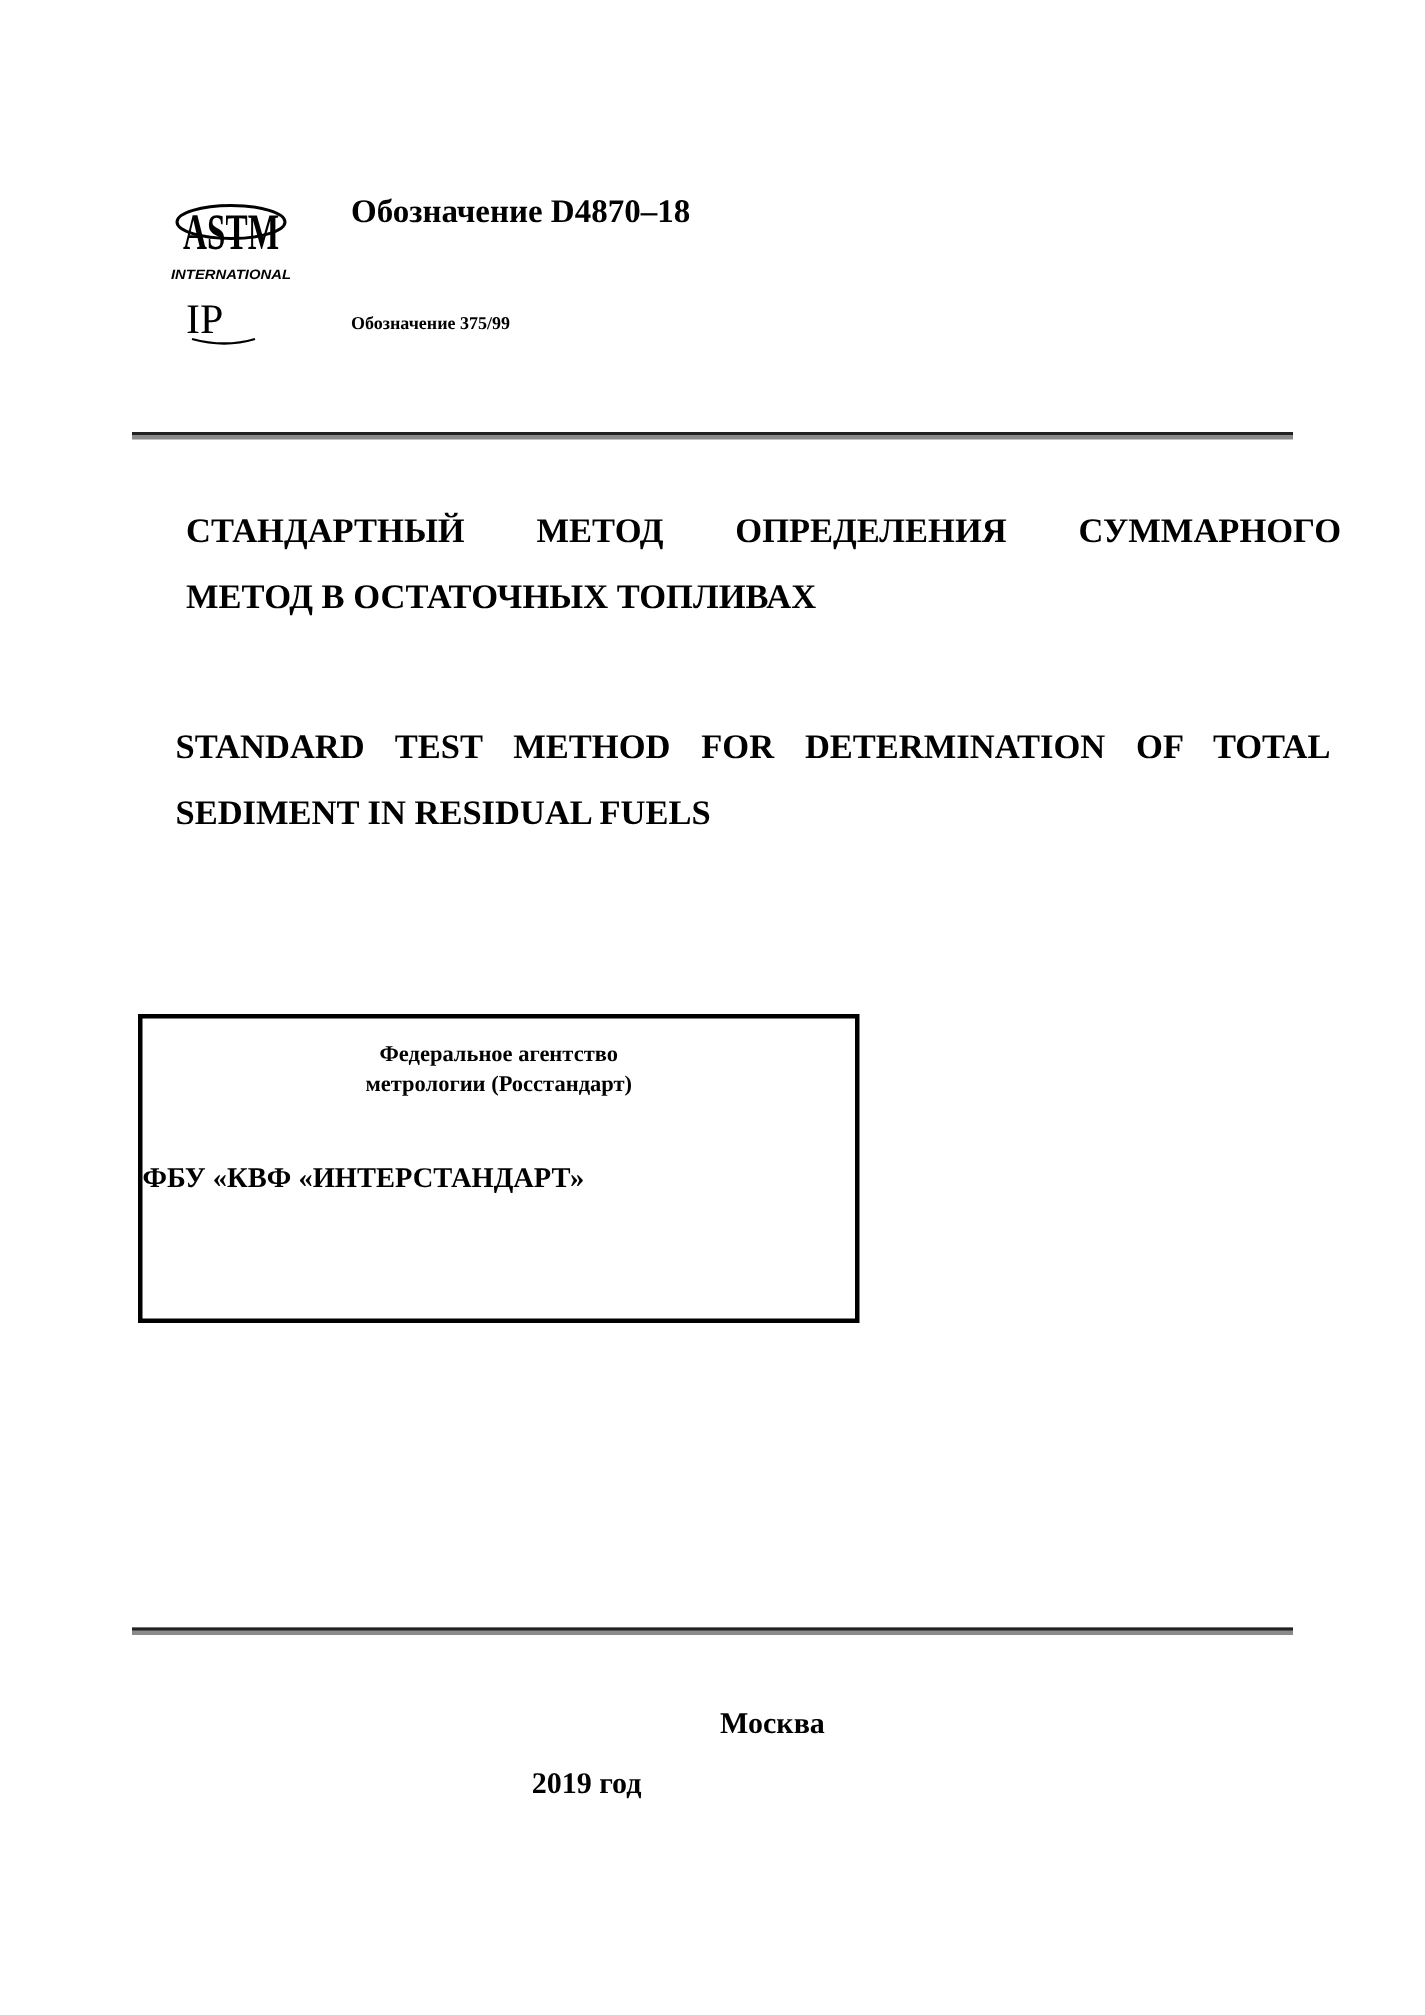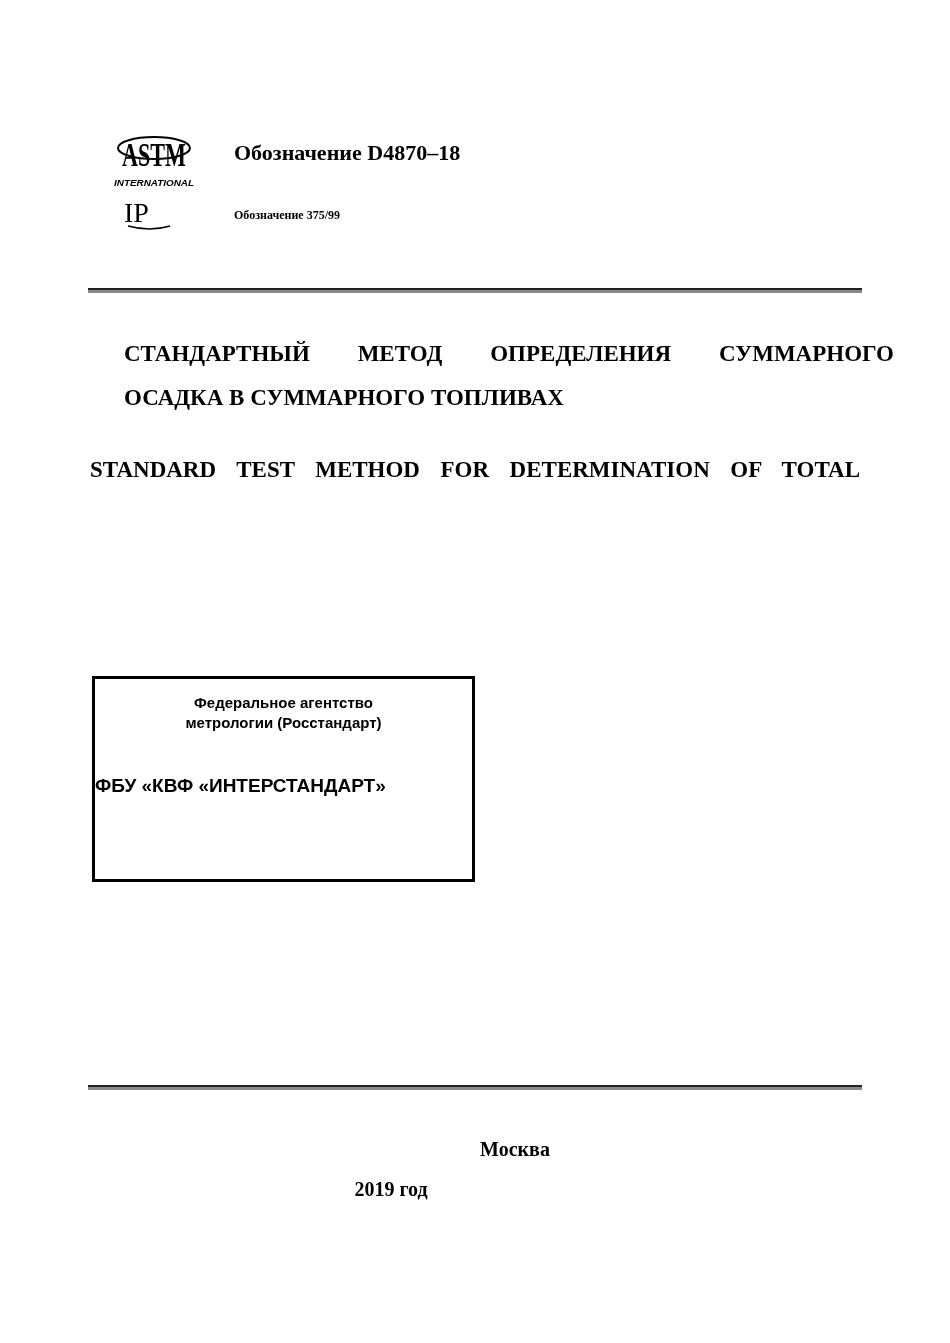--- a/index.html
+++ b/index.html
@@ -1,30 +1,30 @@
 <!DOCTYPE html>
 <html><head>
 <meta charset="utf-8">
 <style>
   html, body { margin:0; padding:0; background:#ffffff; }
   body { width:950px; height:1343px; position:relative; overflow:hidden; color:#000; font-family:"Liberation Serif", serif; }
   .abs { position:absolute; }
   .logo-astm { left:112px; top:118px; width:84px; height:72px; }
   .logo-ip { left:120px; top:198px; width:54px; height:34px; }
-  .designation-main { left:234px; top:140px; font-size:22px; font-weight:bold; white-space:nowrap; }
+  .designation-main { left:234px; top:128px; font-size:22px; font-weight:bold; white-space:nowrap; }
   .designation-ip { left:234px; top:208px; font-size:12px; font-weight:bold; white-space:nowrap; }
   .rule { left:88px; width:774px; height:5px; border-top:2px solid #222; background:#8a8a8a; box-sizing:border-box; }
   .rule-top { top:288px; }
   .rule-bottom { top:1085px; }
   .title { left:90px; width:770px; font-size:23px; font-weight:bold; line-height:44px; }
   .title .line1 { display:block; text-align:justify; text-align-last:justify; }
   .title .line2 { display:block; }
   .title-ru { top:332px;margin-left:34px; }
-  .title-en { top:448px; }
-  .stamp { left:92px; top:676px; width:383px; height:206px; border:3px solid #000; box-sizing:border-box; font-family:Liberation Sans, sans-serif; }
+  .title-en { top:476px;margin-left:27px; }
+  .stamp { left:92px; top:676px; width:481px; height:206px; border:3px solid #000; box-sizing:border-box; font-family:Liberation Serif, serif; }
   .stamp-agency { position:absolute; left:0; right:0; top:14px; text-align:center; font-size:15px; font-weight:bold; line-height:20px; }
   .stamp-org { position:absolute; left:0; right:0; top:96px; font-size:19px; font-weight:bold; }
   .stamp-trans { position:absolute; left:13px; top:141px; font-size:20px; line-height:26px; white-space:nowrap; }
   .stamp-trans b { font-weight:bold; }
   .city { left:0; width:950px; top:1138px; text-align:center; font-size:20px; font-weight:bold;margin-left:40px; }
   .year { left:0; width:782px; top:1178px; text-align:center; font-size:20px; font-weight:bold; }
 </style>
 </head>
 <body>
 
@@ -39,25 +39,26 @@
   <path d="M8 28 Q30 34 50 28" fill="none" stroke="#000" stroke-width="1.5"></path>
 </svg>
 
 <div class="abs designation-main">Обозначение D4870–18</div>
 <div class="abs designation-ip">Обозначение 375/99</div>
 
 <div class="abs rule rule-top"></div>
 
 <div class="abs title title-ru">
   <span class="line1">СТАНДАРТНЫЙ МЕТОД ОПРЕДЕЛЕНИЯ СУММАРНОГО</span>
-  <span class="line2">ОСАДКА В СУММАРНОГО ТОПЛИВАХ</span>
+  <span class="line2">МЕТОД В ОСТАТОЧНЫХ ТОПЛИВАХ</span>
 </div>
 
 <div class="abs title title-en">
   <span class="line1">STANDARD TEST METHOD FOR DETERMINATION OF TOTAL</span>
+  <span class="line2">SEDIMENT IN RESIDUAL FUELS</span>
 </div>
 
 <div class="abs stamp">
   <div class="stamp-agency">
     <div>Федеральное агентство</div>
     <div>метрологии (Росстандарт)</div>
   </div>
   <div class="stamp-org">ФБУ «КВФ «ИНТЕРСТАНДАРТ»</div>
 </div>
 

